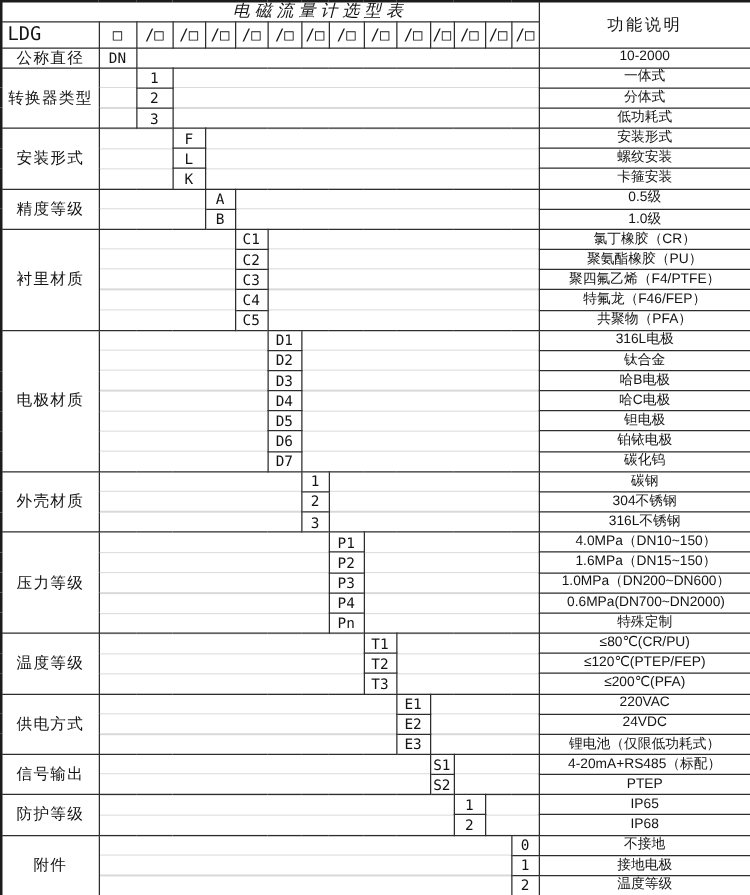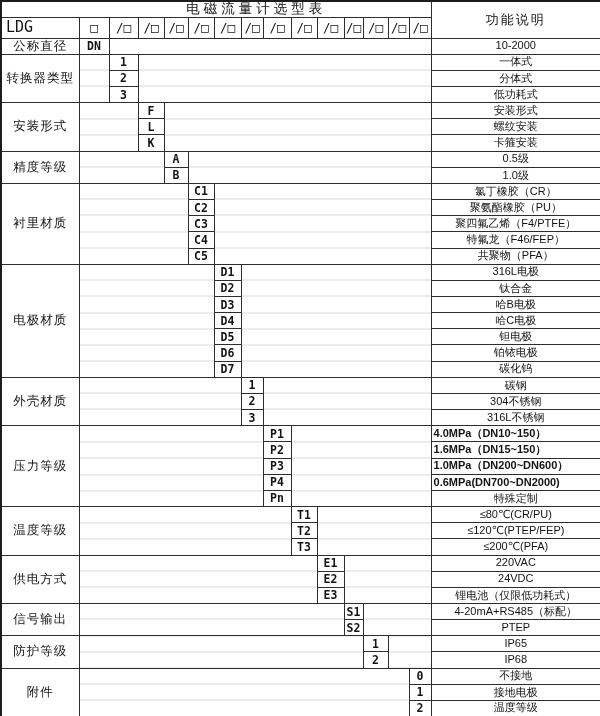--- a/index.html
+++ b/index.html
@@ -16,38 +16,38 @@
   td{
     padding:0;border:1px solid #2d2d2d;
     text-align:center;vertical-align:middle;
     font-size:12px;line-height:1.05;
     overflow:hidden;white-space:nowrap;
   }
   tr.body-row{height:16.17px;}
   .title{
     font-size:13.5px;letter-spacing:4px;font-weight:normal;
     padding-left:80px;
+    font-style:italic;
   }
   .fnhead{font-size:13px;letter-spacing:2px;}
   .ldg{
     text-align:left;padding-left:4px;
     font-family:"DejaVu Sans Mono",monospace;font-size:15px;
   }
   .slot{
     font-family:"DejaVu Sans Mono",monospace;
     font-size:12.5px;padding:0;
   }
   .lbl{font-size:12.5px;letter-spacing:1px;margin-left:33px;}
   .code{
     font-family:"DejaVu Sans Mono",monospace;
     font-size:11.5px;
-    font-weight:bold;
   }
   .desc{font-size:11px;}
-  .desc.left{text-align:left;padding-left:2px;font-weight:bold;}
+  .desc.left{text-align:center;padding-left:2px;}
   
   .merged{
     background:repeating-linear-gradient(
       to bottom,
       #ffffff 0px,#ffffff 15.2px,
       #d9d9d9 15.2px,#d9d9d9 16.17px);
   }
 </style>
 </head>
 <body>

